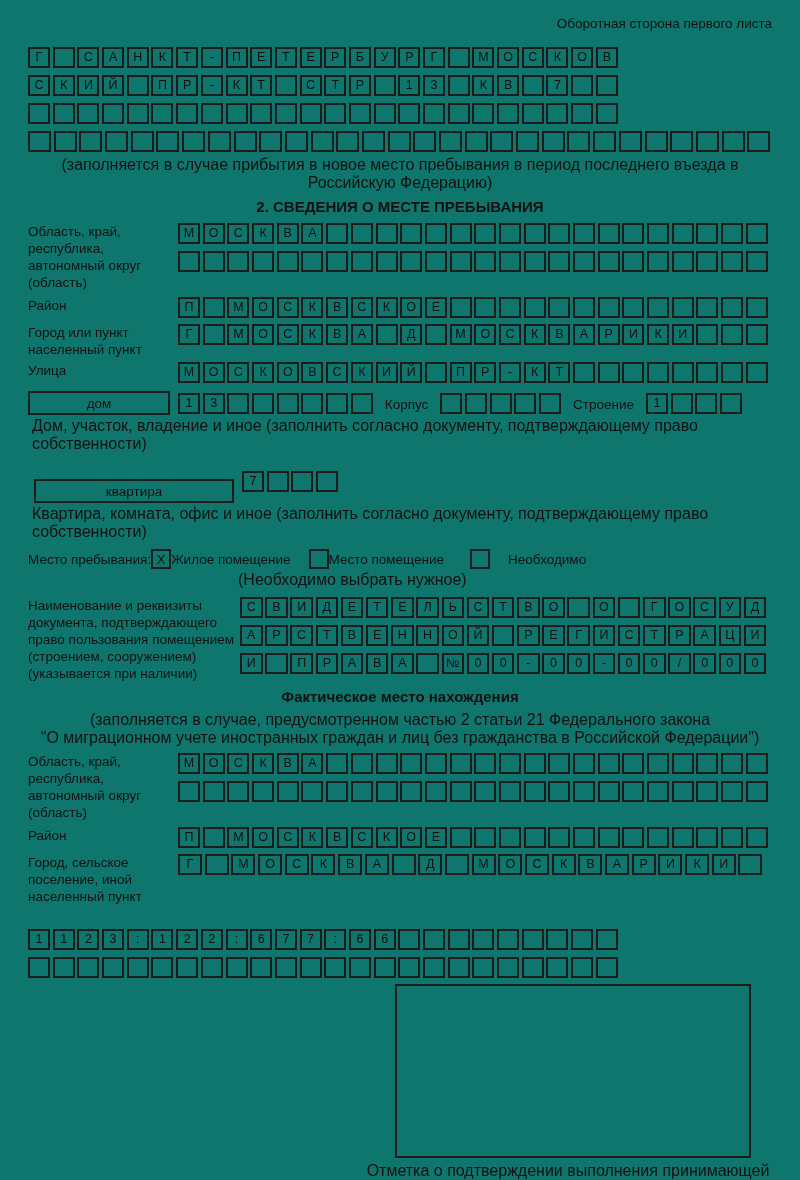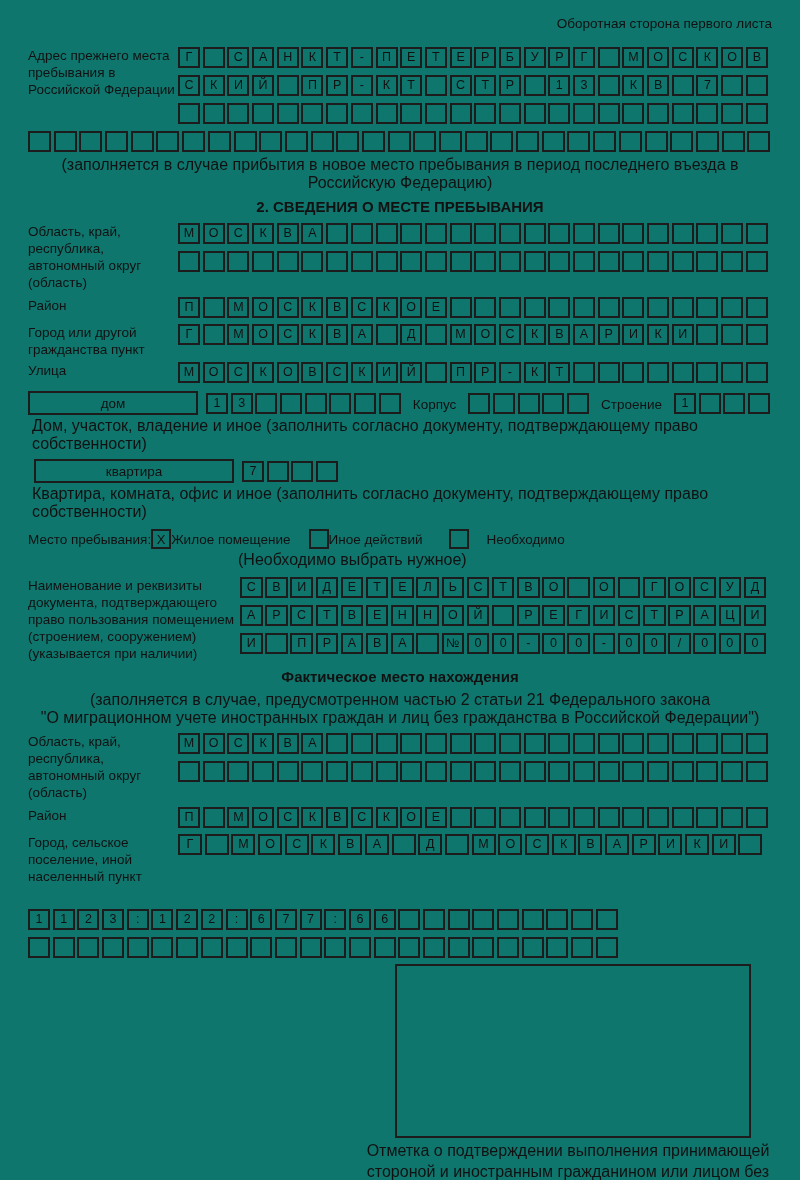--- a/index.html
+++ b/index.html
@@ -51,21 +51,20 @@
   .mb7{margin-bottom:7px;}.mb8{margin-bottom:8px;}.mt6{margin-top:0;}
 </style>
 </head>
 <body>
 
 <div class="page">
 
   <div class="title-right">Оборотная сторона первого листа</div>
 
   <div class="flex mb7">
-    <div class="label w150">Адрес прежнего места пребывания в Российской Федерации</div>
     <div class="rows">
       <div class="cells">
           <span class="cell">Г</span>
           <span class="cell"></span>
           <span class="cell">С</span>
           <span class="cell">А</span>
           <span class="cell">Н</span>
           <span class="cell">К</span>
           <span class="cell">Т</span>
           <span class="cell">-</span>
@@ -257,21 +256,21 @@
         <span class="cell"></span>
         <span class="cell"></span>
         <span class="cell"></span>
         <span class="cell"></span>
         <span class="cell"></span>
         <span class="cell"></span>
       </div>
   </div>
 
   <div class="flex mb4">
-    <div class="label w150">Город или другой гражданства пункт</div>
+    <div class="label w150">Город или пункт населенный пункт</div>
     <div class="cells">
         <span class="cell">Г</span>
         <span class="cell"></span>
         <span class="cell">М</span>
         <span class="cell">О</span>
         <span class="cell">С</span>
         <span class="cell">К</span>
         <span class="cell">В</span>
         <span class="cell">А</span>
         <span class="cell"></span>
@@ -317,21 +316,21 @@
         <span class="cell"></span>
         <span class="cell"></span>
         <span class="cell"></span>
         <span class="cell"></span>
         <span class="cell"></span>
         <span class="cell"></span>
       </div>
   </div>
 
   <div class="flex mb2" style="align-items:center;gap:8px;">
-    <div class="widebox" style="width:170px;">дом</div>
+    <div class="widebox" style="width:142px;">дом</div>
     <div class="cells">
         <span class="cell">1</span>
         <span class="cell">3</span>
         <span class="cell"></span>
         <span class="cell"></span>
         <span class="cell"></span>
         <span class="cell"></span>
         <span class="cell"></span>
         <span class="cell"></span>
       </div>
@@ -347,36 +346,36 @@
     <div class="cells">
         <span class="cell">1</span>
         <span class="cell"></span>
         <span class="cell"></span>
         <span class="cell"></span>
       </div>
   </div>
   <div class="note mb6" style="margin-left:4px;">Дом, участок, владение и иное (заполнить согласно документу, подтверждающему право собственности)</div>
 
   <div class="flex mb2" style="align-items:center;gap:8px;">
-    <div class="widebox" style="width:200px;margin-left:6px;">квартира</div>
+    <div class="widebox" style="width:200px;margin-left:6px;margin-top:20px;">квартира</div>
     <div class="cells">
         <span class="cell">7</span>
         <span class="cell"></span>
         <span class="cell"></span>
         <span class="cell"></span>
       </div>
   </div>
   <div class="note mb8" style="margin-left:4px;">Квартира, комната, офис и иное (заполнить согласно документу, подтверждающему право собственности)</div>
 
   <div class="stay-row mb2">
     <span>Место пребывания:</span>
     <span class="checkbox">X</span>
     <span>Жилое помещение</span>
     <span class="checkbox" style="margin-left:18px;"></span>
-    <span>Иное действий</span>
+    <span>Место помещение</span>
     <span class="checkbox" style="margin-left:26px;"></span>
     <span style="margin-left:18px;">Необходимо</span>
   </div>
   <div class="note mb8" style="margin-left:210px;">(Необходимо выбрать нужное)</div>
 
   <div class="flex mb6">
     <div class="label w212">Наименование и реквизиты документа, подтверждающего право пользования помещением (строением, сооружением) (указывается при наличии)</div>
     <div class="rows">
       <div class="cells cw225">
           <span class="cell">С</span>

